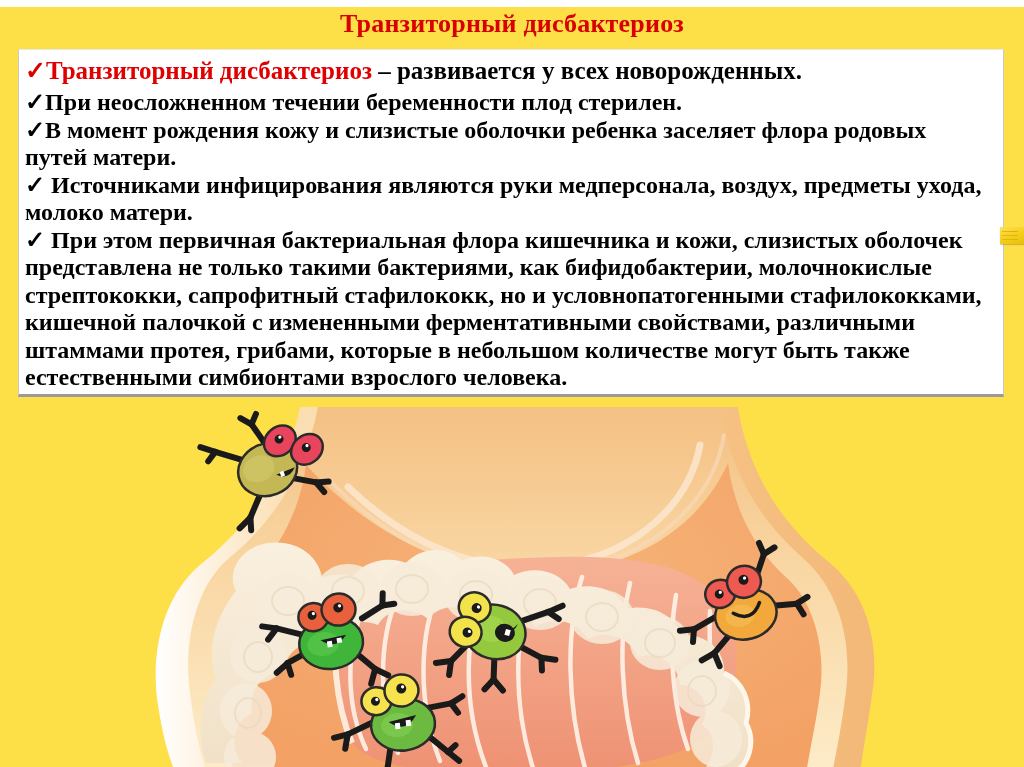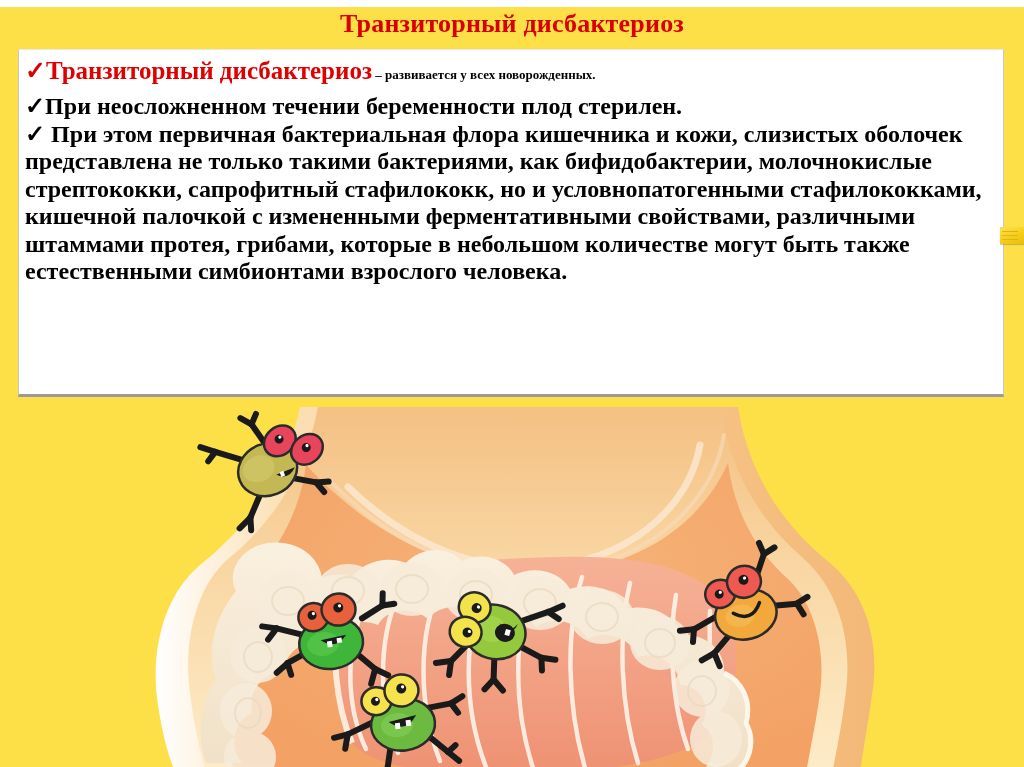--- a/index.html
+++ b/index.html
@@ -49,21 +49,21 @@
     white-space:normal;
   }
   .line.first{
     font-size:25px;
     line-height:34px;
     margin-bottom:1px;
   }
   .chk{color:#000;font-weight:bold;}
   .chk-red{color:#d90000;font-weight:bold;}
   .red-strong{color:#e00000;font-weight:bold;}
-  .tail{color:#000;font-weight:bold;font-size:13px;}
+  .tail{color:#000;font-weight:bold;font-size:25px;}
 
   
   .sticky{
     position:absolute;
     left:1000px;top:220px;
     width:24px;height:17px;
     background:linear-gradient(160deg,#ffe14d 0%,#f5cd1a 55%,#e8bf10 100%);
     box-shadow:0 1px 1px rgba(0,0,0,.18);
   }
   .sticky:after{
@@ -86,21 +86,23 @@
 <div class="slide">
 
   <div class="slide-title">Транзиторный дисбактериоз</div>
 
   <div class="textbox">
 
     <p class="line first"><span class="chk-red">✓</span><span class="red-strong">Транзиторный дисбактериоз</span><span class="tail"> – развивается у всех новорожденных.</span></p>
 
     <p class="line"><span class="chk">✓</span><span>При неосложненном течении беременности плод стерилен.</span></p>
 
-
+    <p class="line"><span class="chk">✓</span><span>В момент рождения кожу и слизистые оболочки ребенка заселяет флора родовых путей матери.</span></p>
+
+    <p class="line"><span class="chk">✓</span><span> Источниками инфицирования являются руки медперсонала, воздух, предметы ухода, молоко матери.</span></p>
 
     <p class="line"><span class="chk">✓</span><span> При этом первичная бактериальная флора кишечника и кожи, слизистых оболочек представлена не только такими бактериями, как бифидобактерии, молочнокислые стрептококки, сапрофитный стафилококк, но и условнопатогенными стафилококками, кишечной палочкой с измененными ферментативными свойствами, различными штаммами протея, грибами, которые в небольшом количестве могут быть также естественными симбионтами взрослого человека.</span></p>
 
   </div>
 
   <div class="sticky"></div>
 
   <div class="illus">
     <svg width="1024" height="369" viewBox="0 0 1024 369" xmlns="http://www.w3.org/2000/svg">
       <defs>

